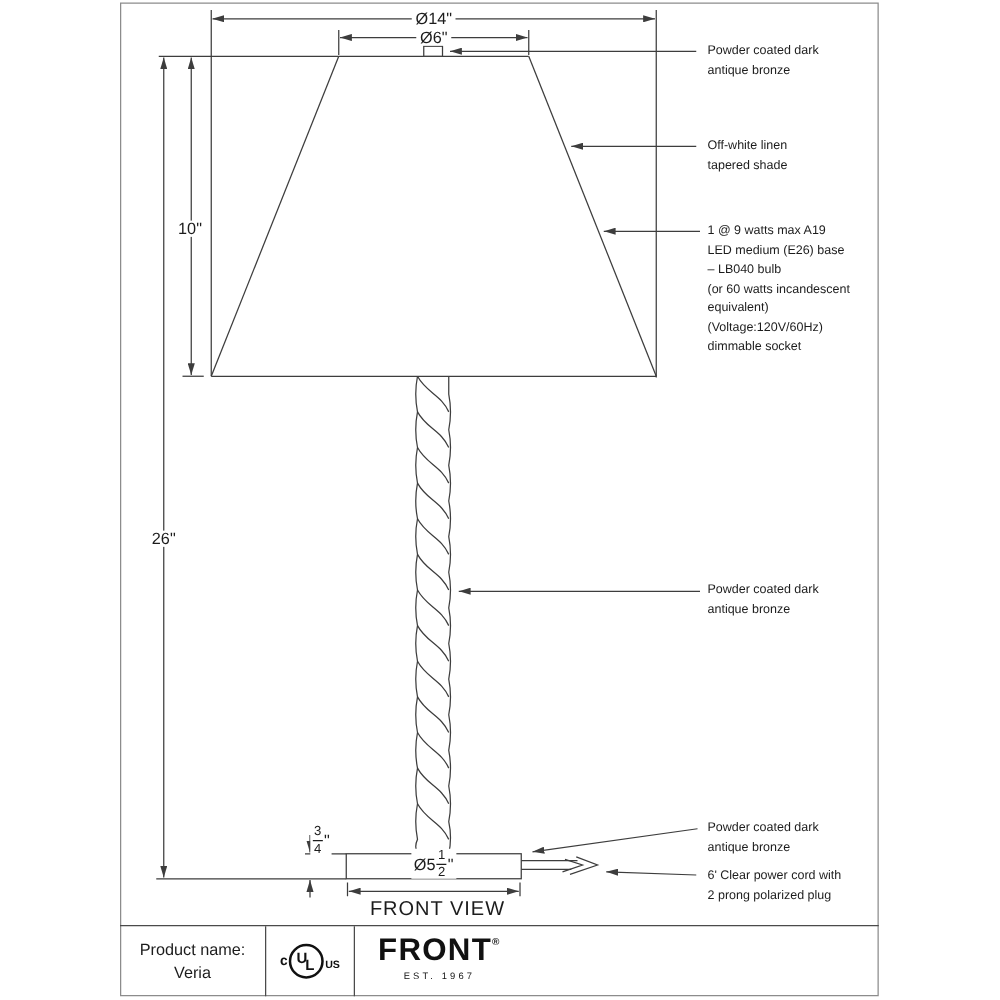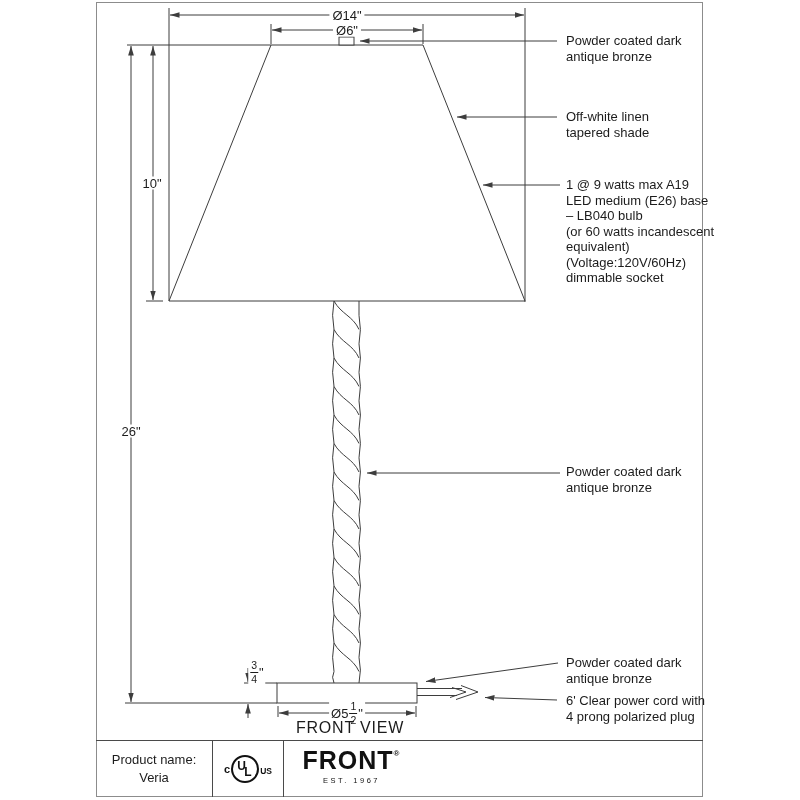--- a/index.html
+++ b/index.html
@@ -4,21 +4,21 @@
 <style>
   html,body{margin:0;padding:0;background:#fff;}
   .page{position:relative;width:800px;height:800px;background:#fff;
         font-family:"Liberation Sans","DejaVu Sans",sans-serif;color:#1c1c1c;overflow:hidden;}
   .frame{position:absolute;left:96px;top:2px;width:607px;height:795px;
          border:1px solid #8c8c8c;box-sizing:border-box;}
   svg.linework{position:absolute;left:0;top:0;}
   
   .dimlabel{position:absolute;transform:translate(-50%,-50%);background:#fff;
             padding:0 3px;font-size:13px;white-space:nowrap;line-height:1;}
-  .callout{position:absolute;left:566px;font-size:13px;line-height:16px;white-space:nowrap;}
+  .callout{position:absolute;left:566px;font-size:10px;line-height:16px;white-space:nowrap;}
   .callout.tight{line-height:15.5px;}
   .viewlabel{position:absolute;transform:translate(-50%,-50%);font-size:16px;
              letter-spacing:0.8px;white-space:nowrap;}
   
   .frac{display:inline-block;vertical-align:middle;text-align:center;font-size:10.5px;line-height:1;}
   .frac .num{display:block;border-bottom:1px solid #1c1c1c;padding:0 1px 1px;}
   .frac .den{display:block;padding-top:1px;}
   .fracwrap{position:absolute;transform:translate(-50%,-50%);background:#fff;padding:0 2px;
             font-size:13px;white-space:nowrap;display:flex;align-items:center;gap:1px;}
   
@@ -125,21 +125,21 @@
   <span class="dimlabel" style="left:131px;top:431px;">26"</span>
 
   <span class="fracwrap" style="left:257px;top:672px;">
     <span class="frac">
         <span class="num">3</span>
         <span class="den">4</span>
       </span>
     <span>"</span>
   </span>
 
-  <span class="fracwrap" style="left:347px;top:713px;">
+  <span class="fracwrap" style="left:347px;top:691px;">
     <span>Ø5</span>
     <span class="frac">
         <span class="num">1</span>
         <span class="den">2</span>
       </span>
     <span>"</span>
   </span>
 
   <span class="viewlabel" style="left:350px;top:728px;">FRONT VIEW</span>
 
@@ -168,21 +168,21 @@
     <div>antique bronze</div>
   </div>
 
   <div class="callout" style="top:655px;">
     <div>Powder coated dark</div>
     <div>antique bronze</div>
   </div>
 
   <div class="callout" style="top:693px;">
     <div>6' Clear power cord with</div>
-    <div>4 prong polarized plug</div>
+    <div>2 prong polarized plug</div>
   </div>
 
   <div class="titleblock">
     <div class="tcell" style="width:117px;">
       <div>Product name:</div>
       <div>Veria</div>
     </div>
     <div class="tcell" style="width:71px;">
       <div class="ul-wrap">
         <span class="ul-c">c</span>

